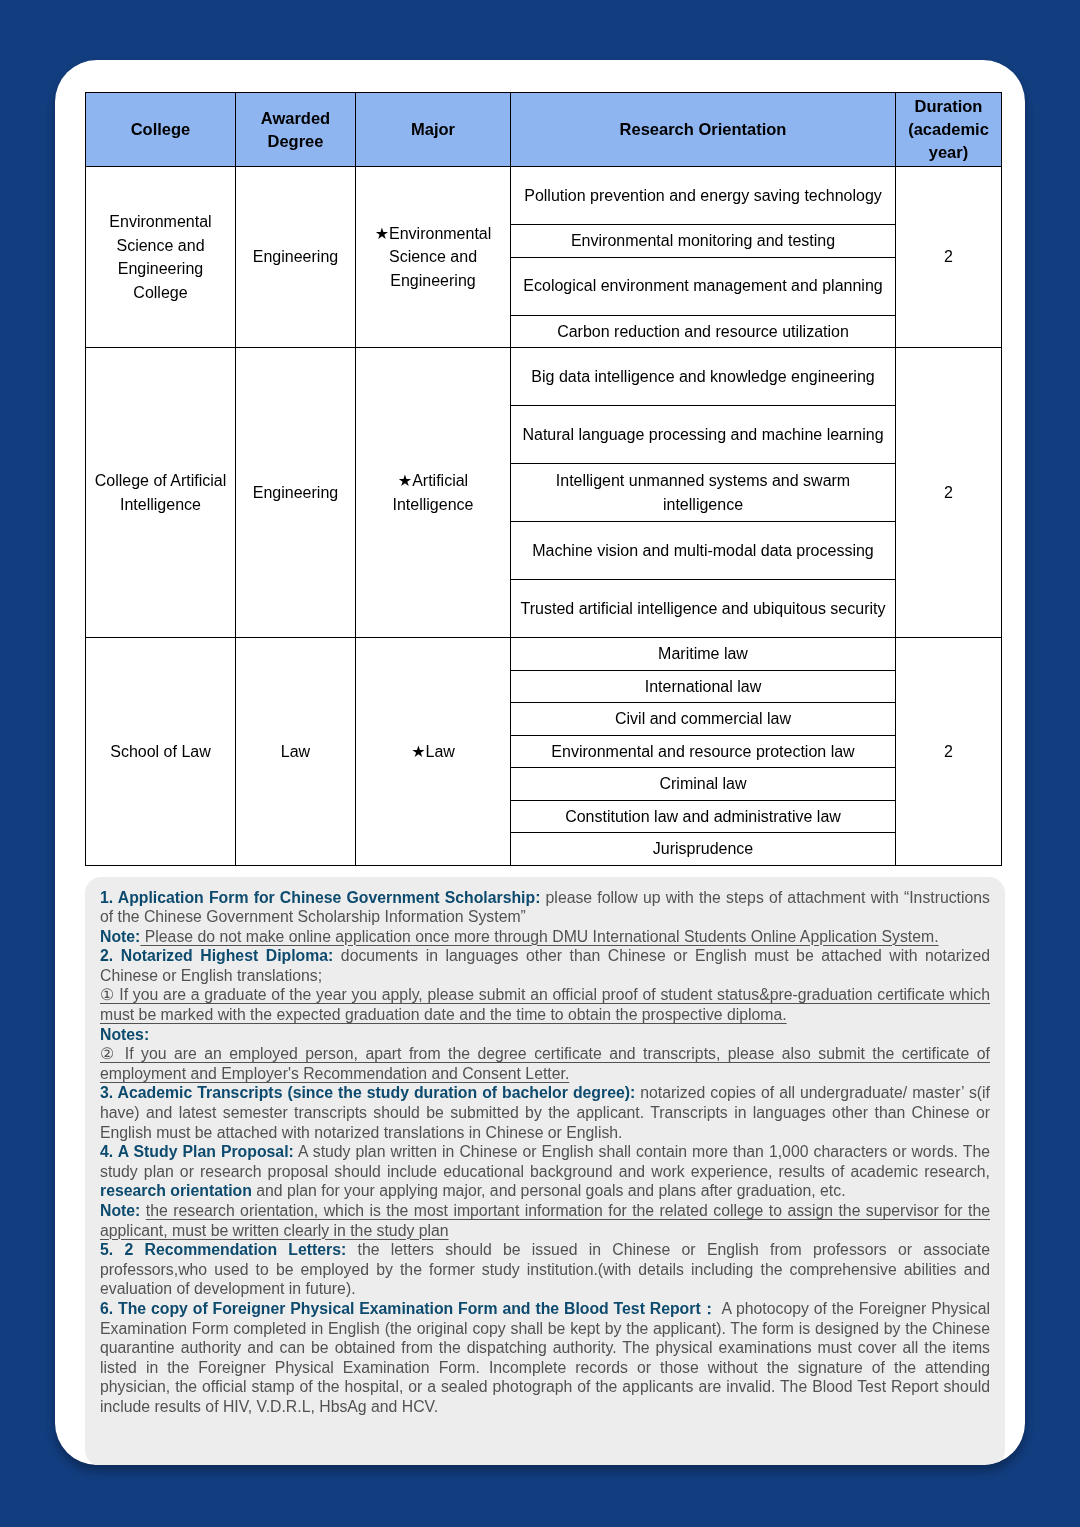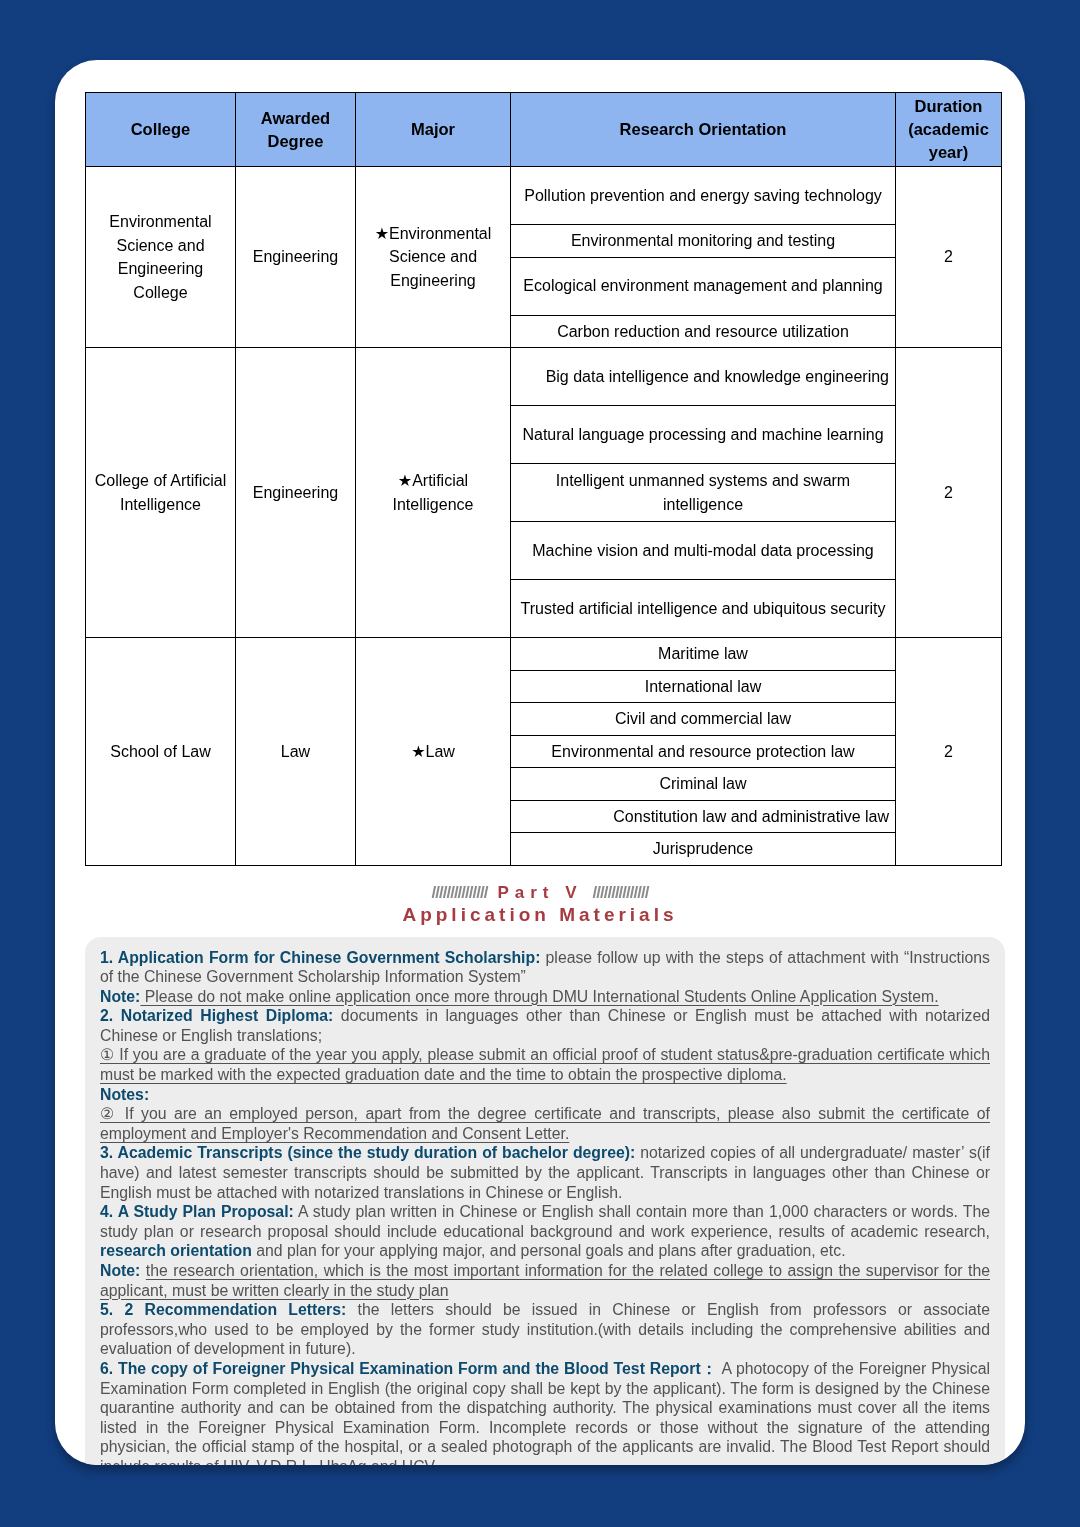--- a/index.html
+++ b/index.html
@@ -92,21 +92,21 @@
         <tr>
           <td style="height: 53px;">Ecological environment management and planning</td>
         </tr>
         <tr>
           <td style="height: 27.5px;">Carbon reduction and resource utilization</td>
         </tr>
         <tr>
           <td rowspan="5">College of Artificial Intelligence</td>
           <td rowspan="5">Engineering</td>
           <td rowspan="5">★Artificial Intelligence</td>
-          <td style="height: 53px; text-align: right;">Big data intelligence and knowledge engineering</td>
+          <td style="height: 53px;">Big data intelligence and knowledge engineering</td>
           <td rowspan="5">2</td>
         </tr>
         <tr>
           <td style="height: 53px; margin-left: 36px;">Natural language processing and machine learning</td>
         </tr>
         <tr>
           <td style="height: 53px;">Intelligent unmanned systems and swarm intelligence</td>
         </tr>
         <tr>
           <td style="height: 53px;">Machine vision and multi-modal data processing</td>
@@ -127,34 +127,28 @@
         <tr>
           <td style="height: 27.5px;">Civil and commercial law</td>
         </tr>
         <tr>
           <td style="height: 27.5px; border-radius: 11px;">Environmental and resource protection law</td>
         </tr>
         <tr>
           <td style="height: 27.5px;">Criminal law</td>
         </tr>
         <tr>
-          <td style="height: 27.5px; text-align: right;">Constitution law and administrative law</td>
+          <td style="height: 27.5px;">Constitution law and administrative law</td>
         </tr>
         <tr>
           <td style="height: 27.5px;">Jurisprudence</td>
         </tr>
       </tbody>
   </table>
 
-  <div class="part-heading">
-    <div class="ph-line1">
-      <span class="slashes">///////////////</span><span class="ph-part">Part V</span><span class="slashes">///////////////</span>
-    </div>
-    <div class="ph-title">Application Materials</div>
-  </div>
 
   <div class="notes">
       <p><span class="b">1. Application Form for Chinese Government Scholarship:</span><span> please follow up with the steps of attachment with “Instructions of the Chinese Government Scholarship Information System”</span></p>
       <p><span class="b">Note:</span><span class="u"> Please do not make online application once more through DMU International Students Online Application System. </span></p>
       <p><span class="b">2. Notarized Highest Diploma:</span><span> documents in languages other than Chinese or English must be attached with notarized Chinese or English translations;</span></p>
       <p><span class="u">① If you are a graduate of the year you apply, please submit an official proof of student status&amp;pre-graduation certificate which must be marked with the expected graduation date and the time to obtain the prospective diploma. </span></p>
       <p><span class="b">Notes:</span></p>
       <p><span class="u">② If you are an employed person, apart from the degree certificate and transcripts, please also submit the certificate of employment and Employer's Recommendation and Consent Letter. </span></p>
       <p><span class="b">3. Academic Transcripts (since the study duration of bachelor degree):</span><span> notarized copies of all undergraduate/ master’ s(if have) and latest semester transcripts should be submitted by the applicant. Transcripts in languages other than Chinese or English must be attached with notarized translations in Chinese or English.</span></p>
       <p><span class="b">4. A Study Plan Proposal:</span><span> A study plan written in Chinese or English shall contain more than 1,000 characters or words.  The study plan or research proposal should include educational background and work experience, results of academic research, </span><span class="b">research orientation</span><span> and plan for your applying major, and personal goals and plans after graduation, etc.</span></p>

